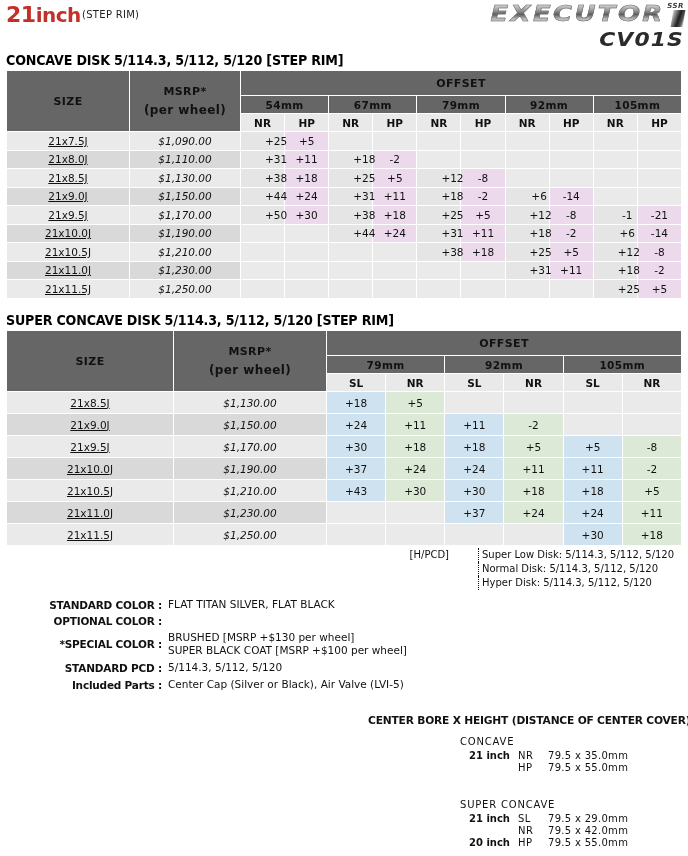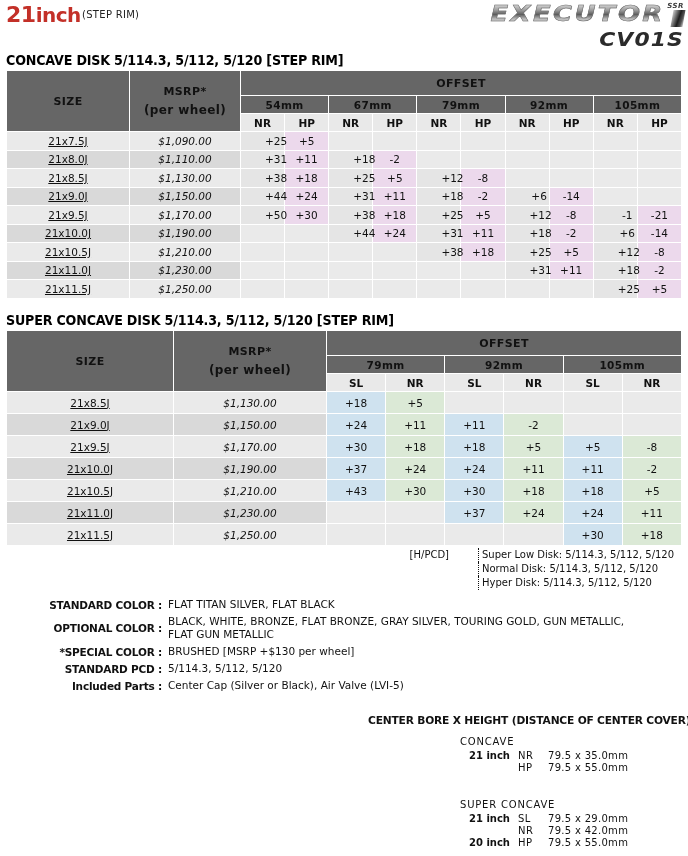--- a/index.html
+++ b/index.html
@@ -467,29 +467,26 @@
 
   <div class="speclist" id="speclist">
       <div class="row">
         <div class="lbl">STANDARD COLOR :</div>
         <div class="val">
           <div>FLAT TITAN SILVER, FLAT BLACK</div>
         </div>
       </div>
       <div class="row">
         <div class="lbl">OPTIONAL COLOR :</div>
-        <div class="val">
-          <div>BLACK, WHITE, BRONZE, FLAT BRONZE, GRAY SILVER, TOURING GOLD, GUN METALLIC,</div>
-          <div>FLAT GUN METALLIC</div>
-        </div>
       </div>
       <div class="row">
         <div class="lbl">*SPECIAL COLOR :</div>
         <div class="val">
           <div>BRUSHED [MSRP +$130 per wheel]</div>
+          <div>SUPER BLACK COAT [MSRP +$100 per wheel]</div>
         </div>
       </div>
       <div class="row">
         <div class="lbl">STANDARD PCD :</div>
         <div class="val">
           <div>5/114.3, 5/112,  5/120</div>
         </div>
       </div>
       <div class="row">
         <div class="lbl">Included Parts :</div>

